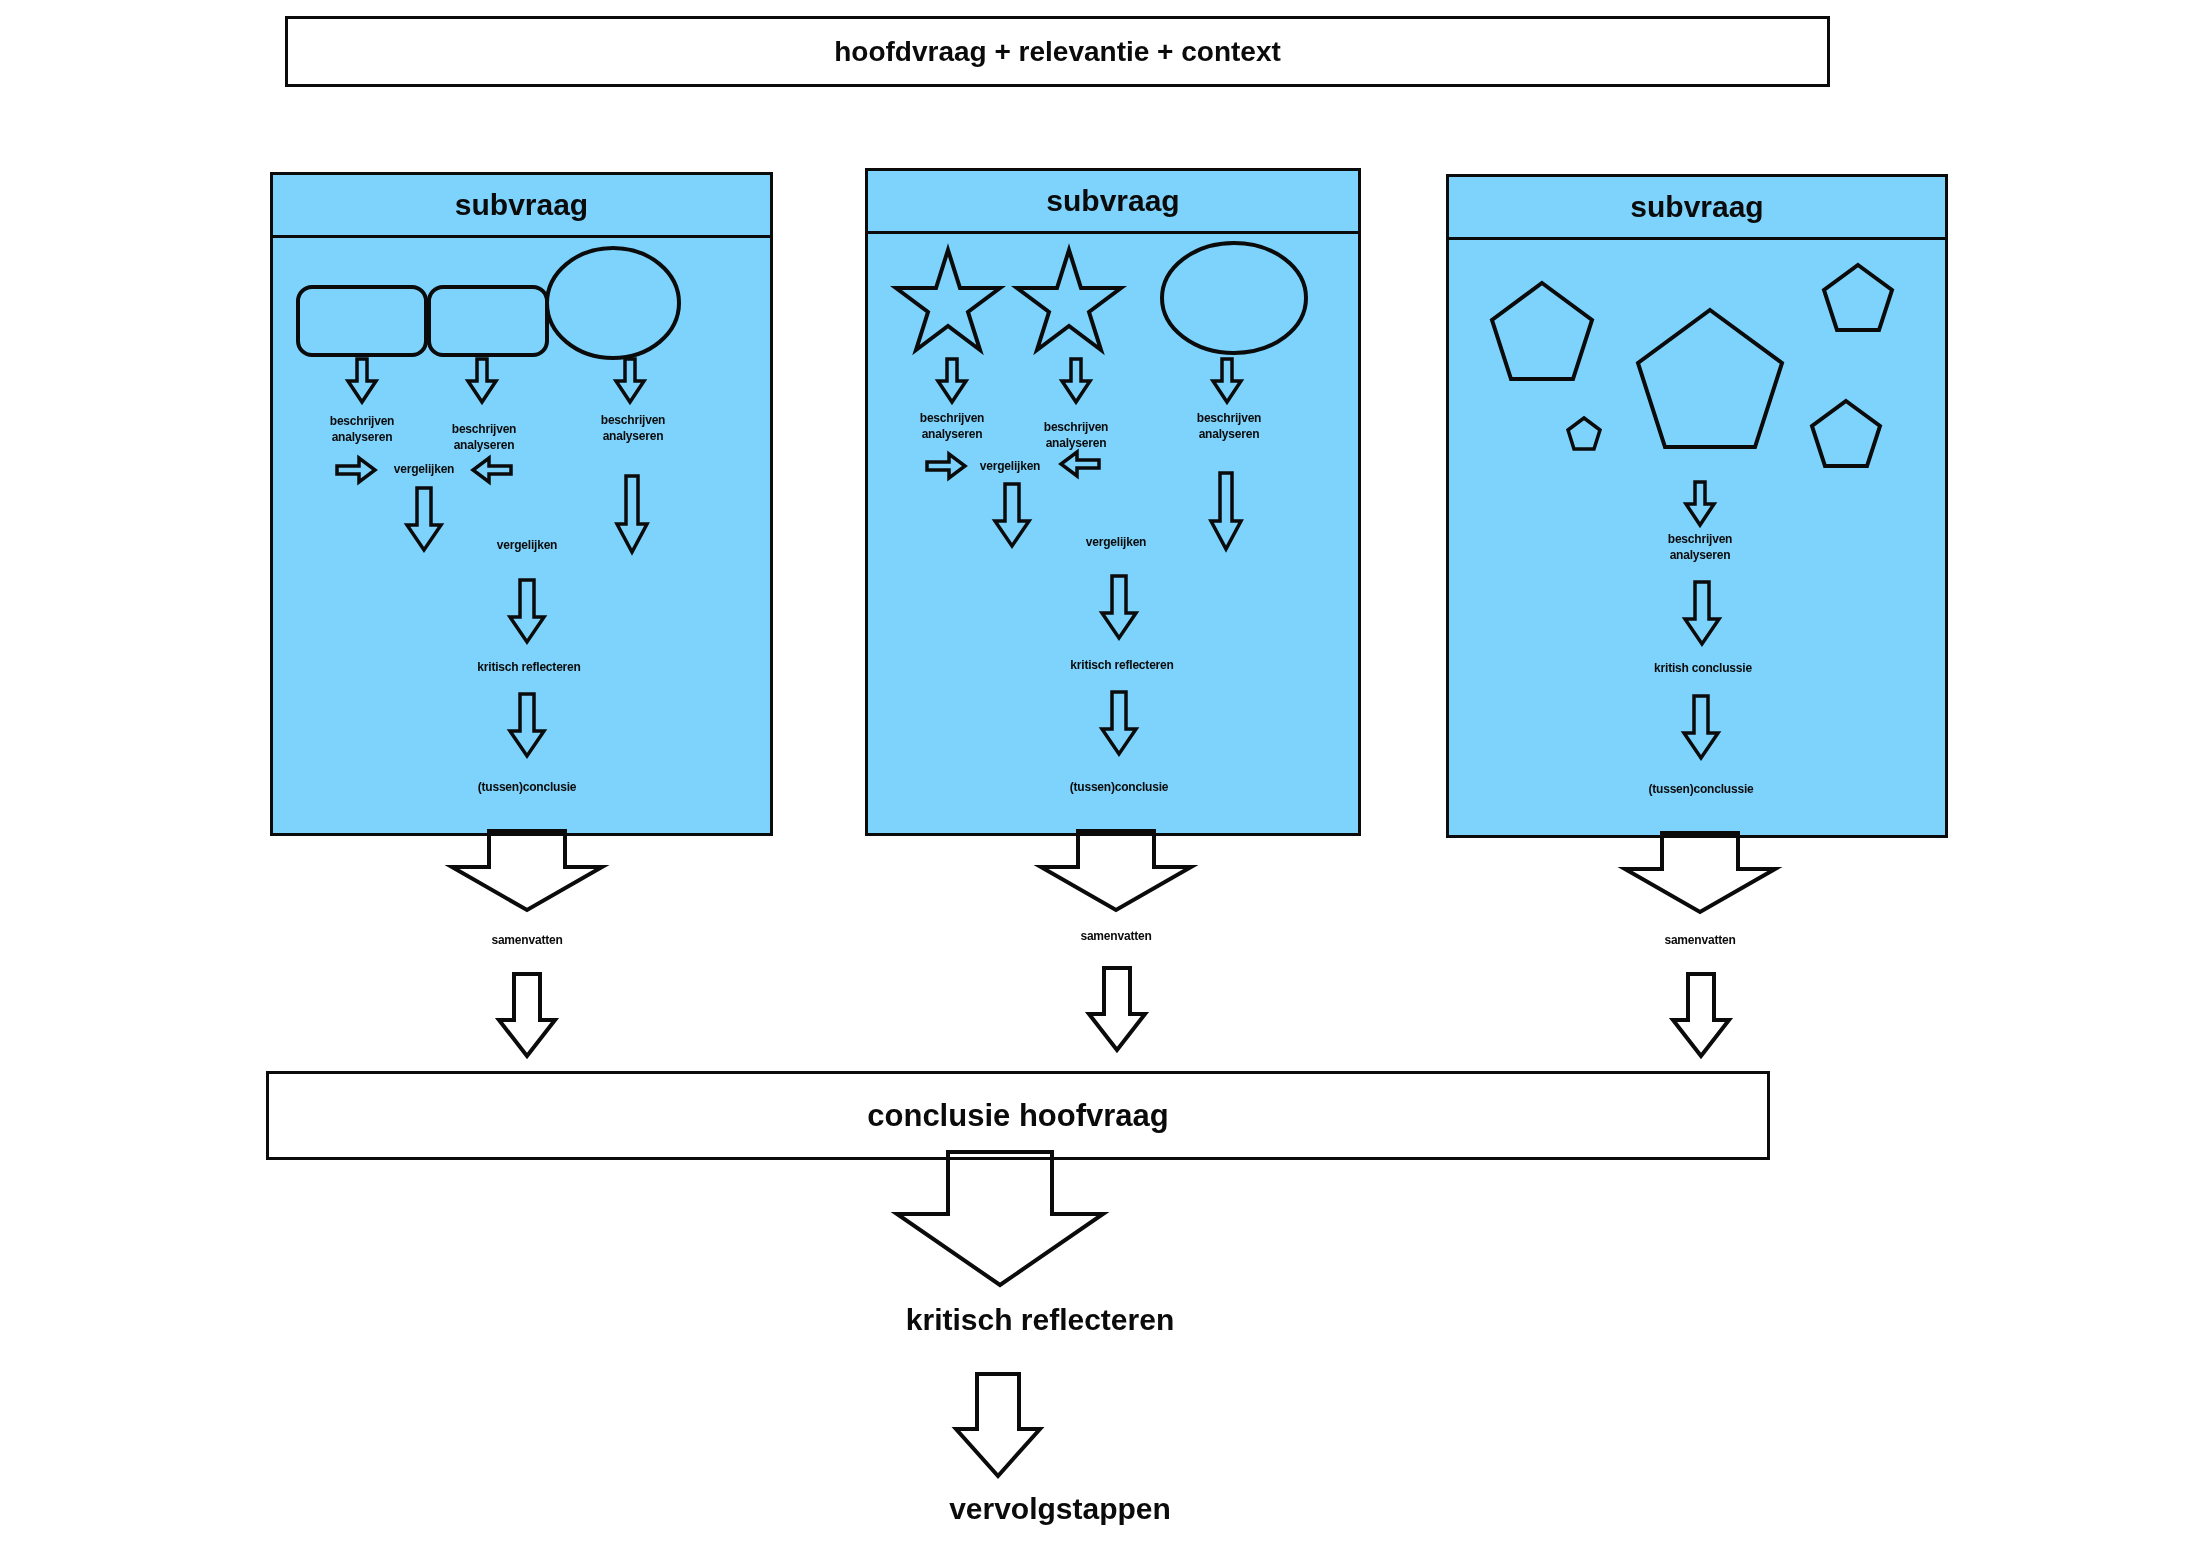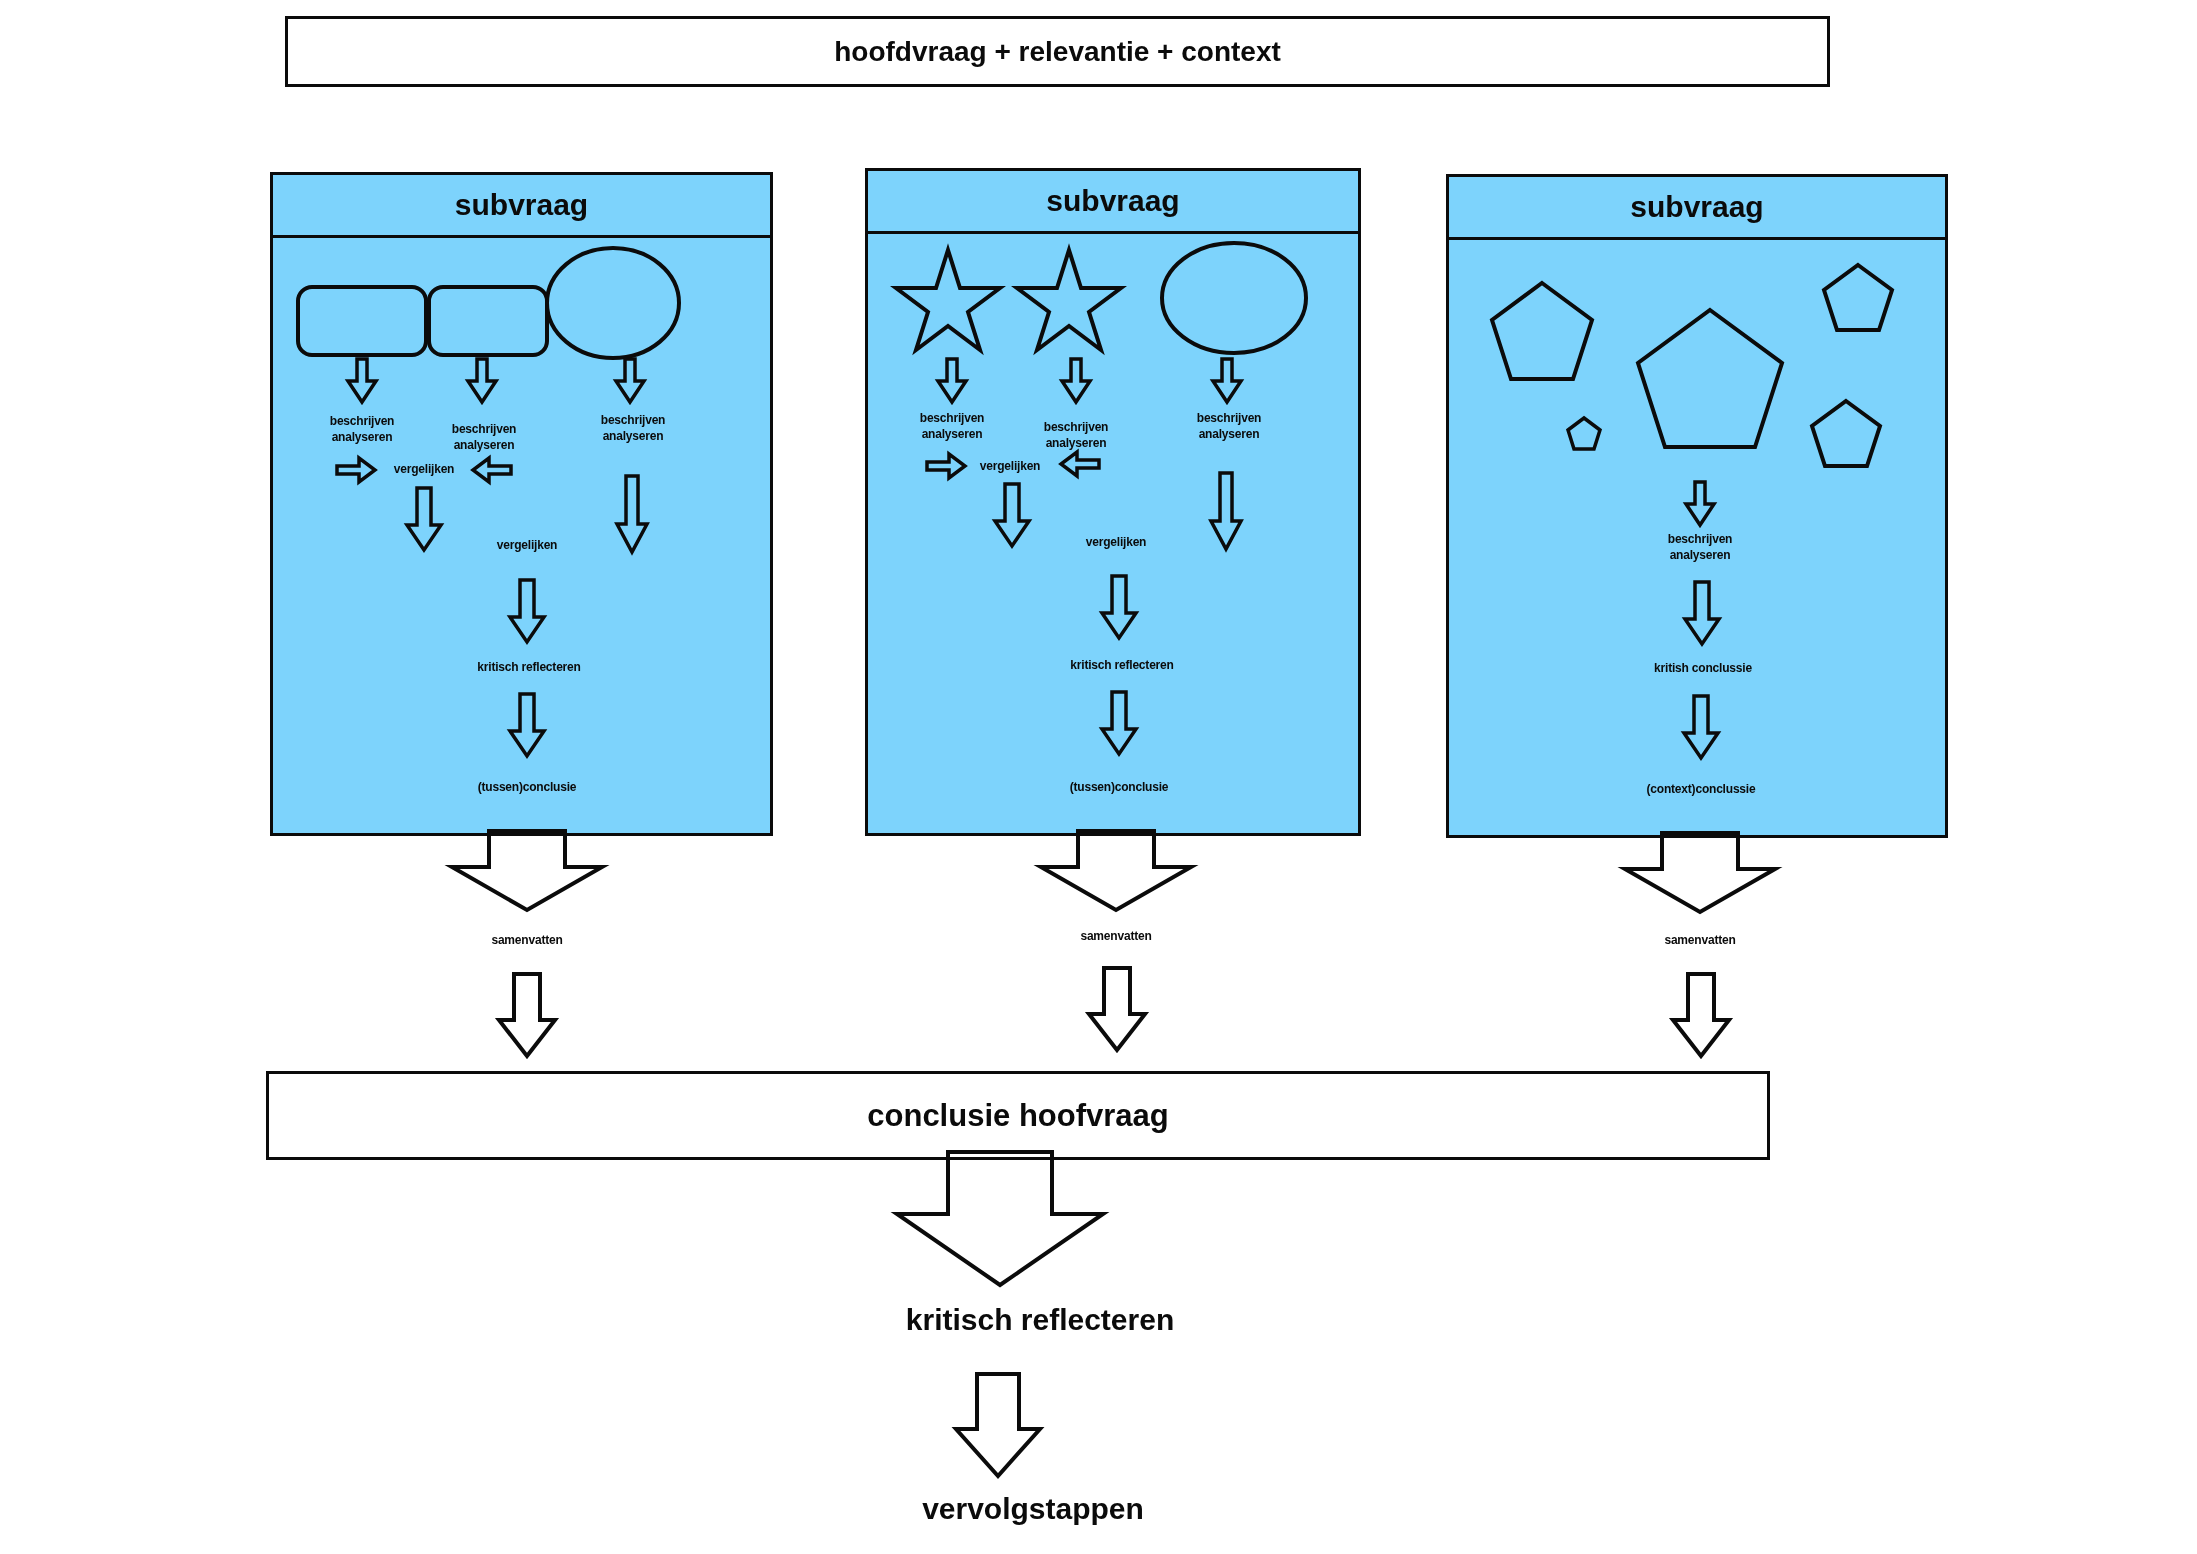--- a/index.html
+++ b/index.html
@@ -171,19 +171,19 @@
 analyseren</div>
   <div class="lbl sm" style="left:1010px;top:458px">vergelijken</div>
   <div class="lbl sm" style="left:1116px;top:534px">vergelijken</div>
   <div class="lbl sm" style="left:1122px;top:657px">kritisch reflecteren</div>
   <div class="lbl sm" style="left:1119px;top:779px">(tussen)conclusie</div>
   <div class="lbl sm" style="left:1116px;top:928px">samenvatten</div>
 
   <div class="lbl sm" style="left:1700px;top:531px">beschrijven
 analyseren</div>
   <div class="lbl sm" style="left:1703px;top:660px">kritish conclussie</div>
-  <div class="lbl sm" style="left:1701px;top:781px">(context)conclussie</div>
+  <div class="lbl sm" style="left:1701px;top:781px">(tussen)conclussie</div>
   <div class="lbl sm" style="left:1700px;top:932px">samenvatten</div>
 
   <div class="lbl lg" style="left:1040px;top:1303px">kritisch reflecteren</div>
-  <div class="lbl lg" style="left:1033px;top:1492px">vervolgstappen</div>
+  <div class="lbl lg" style="left:1060px;top:1492px">vervolgstappen</div>
 
 </div>
 
 </body></html>

